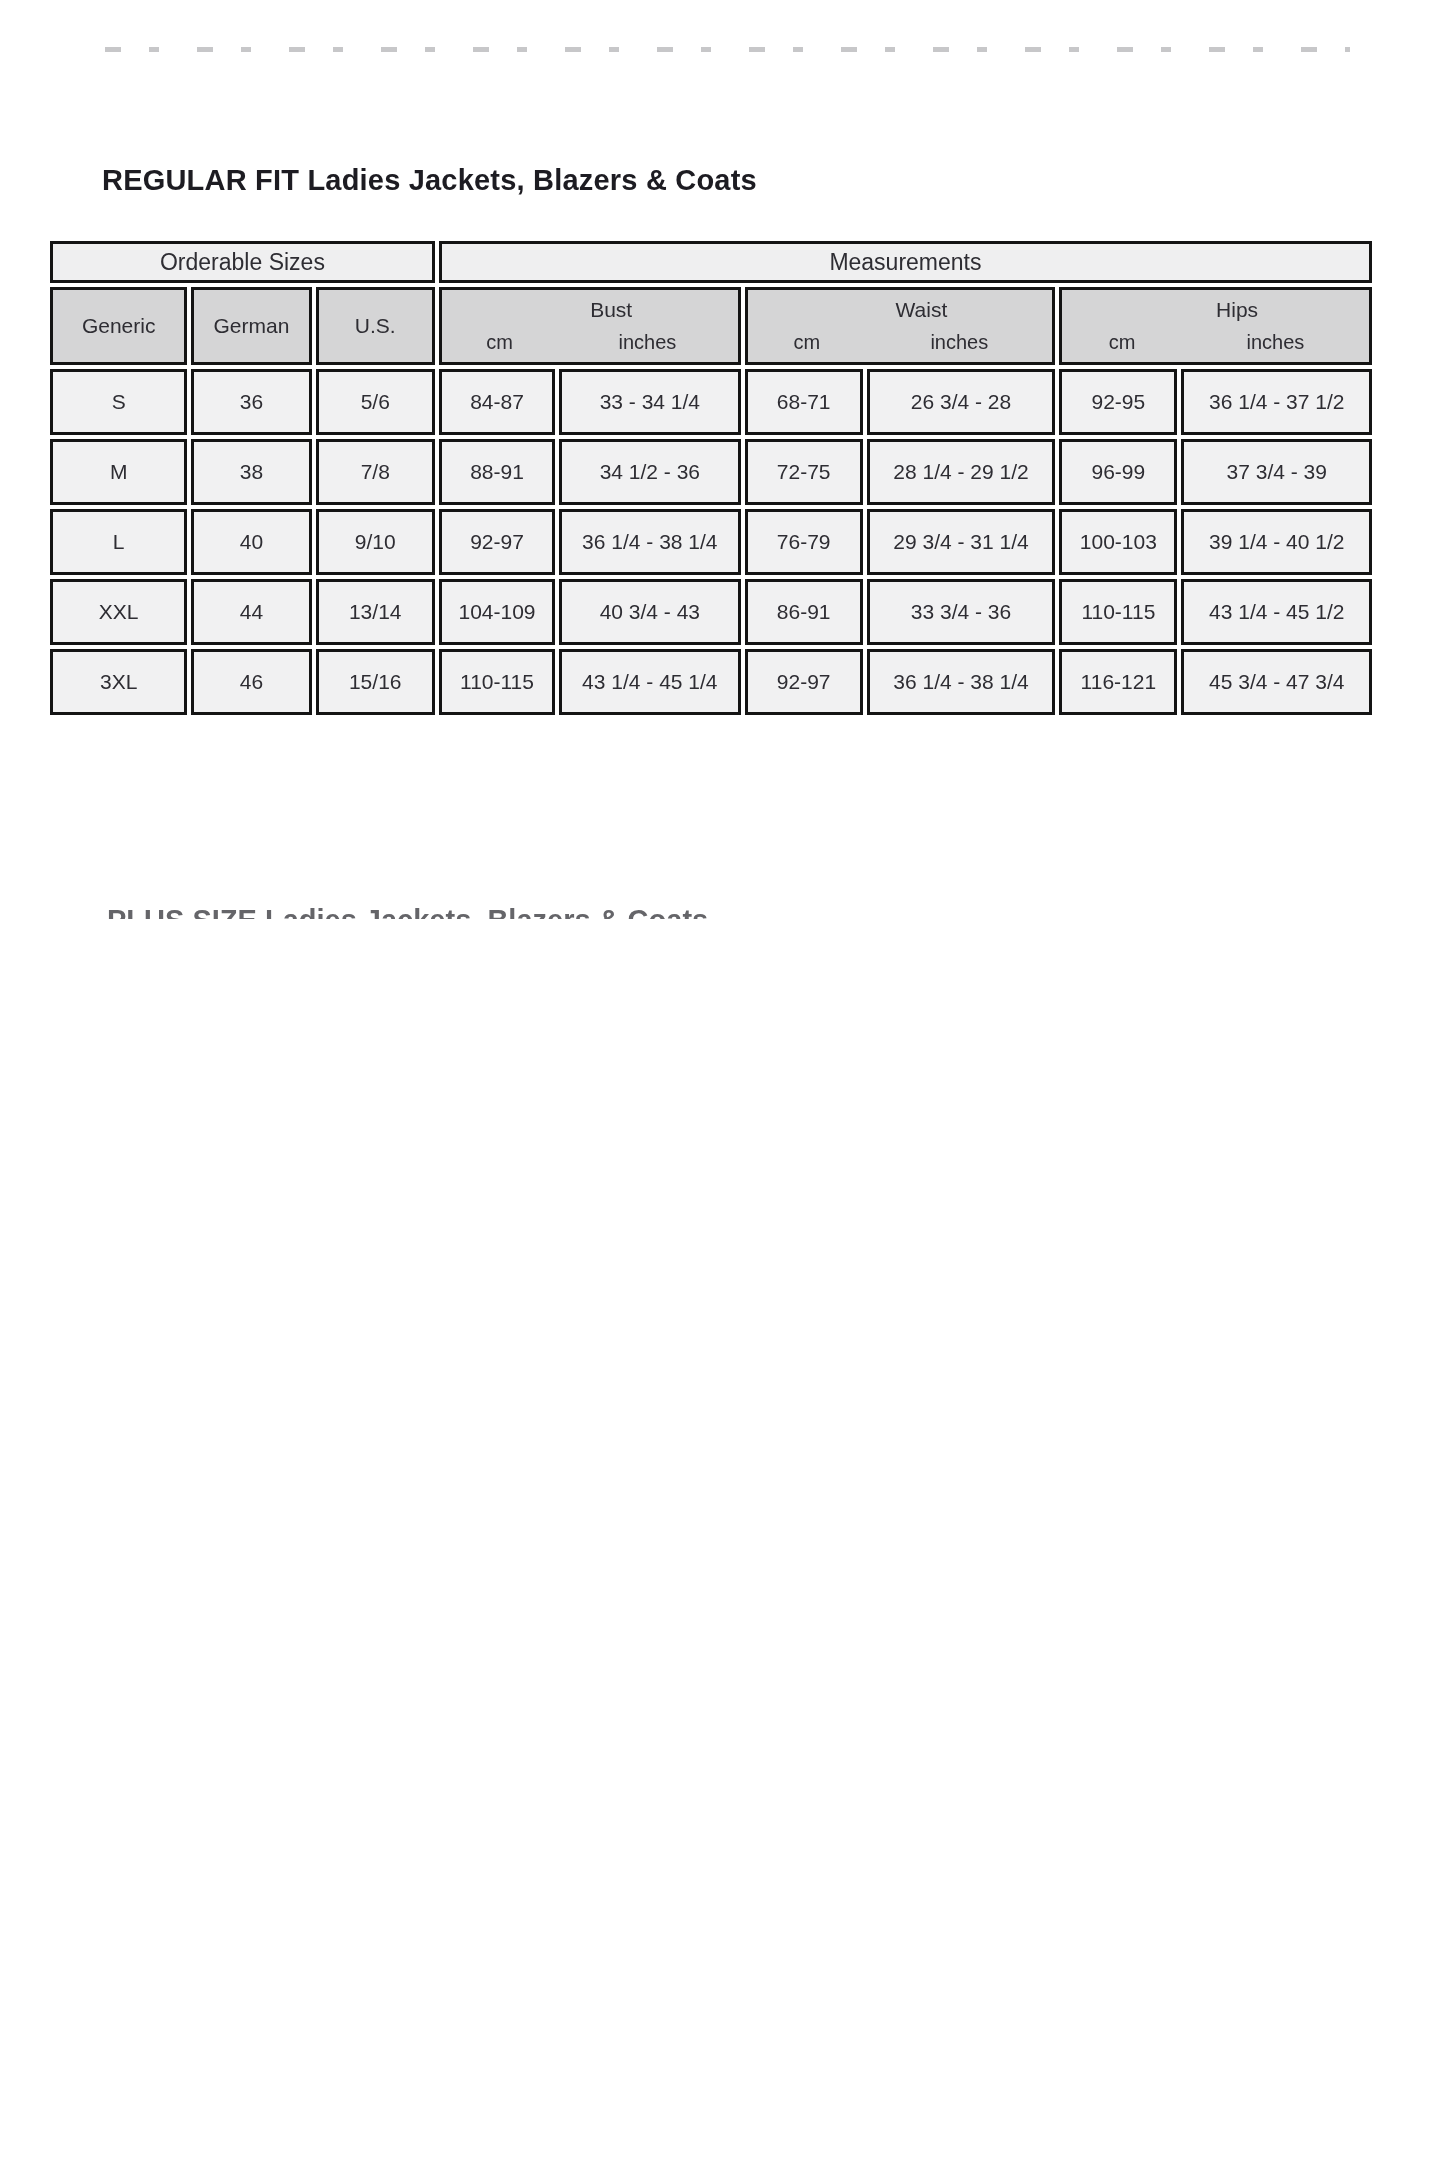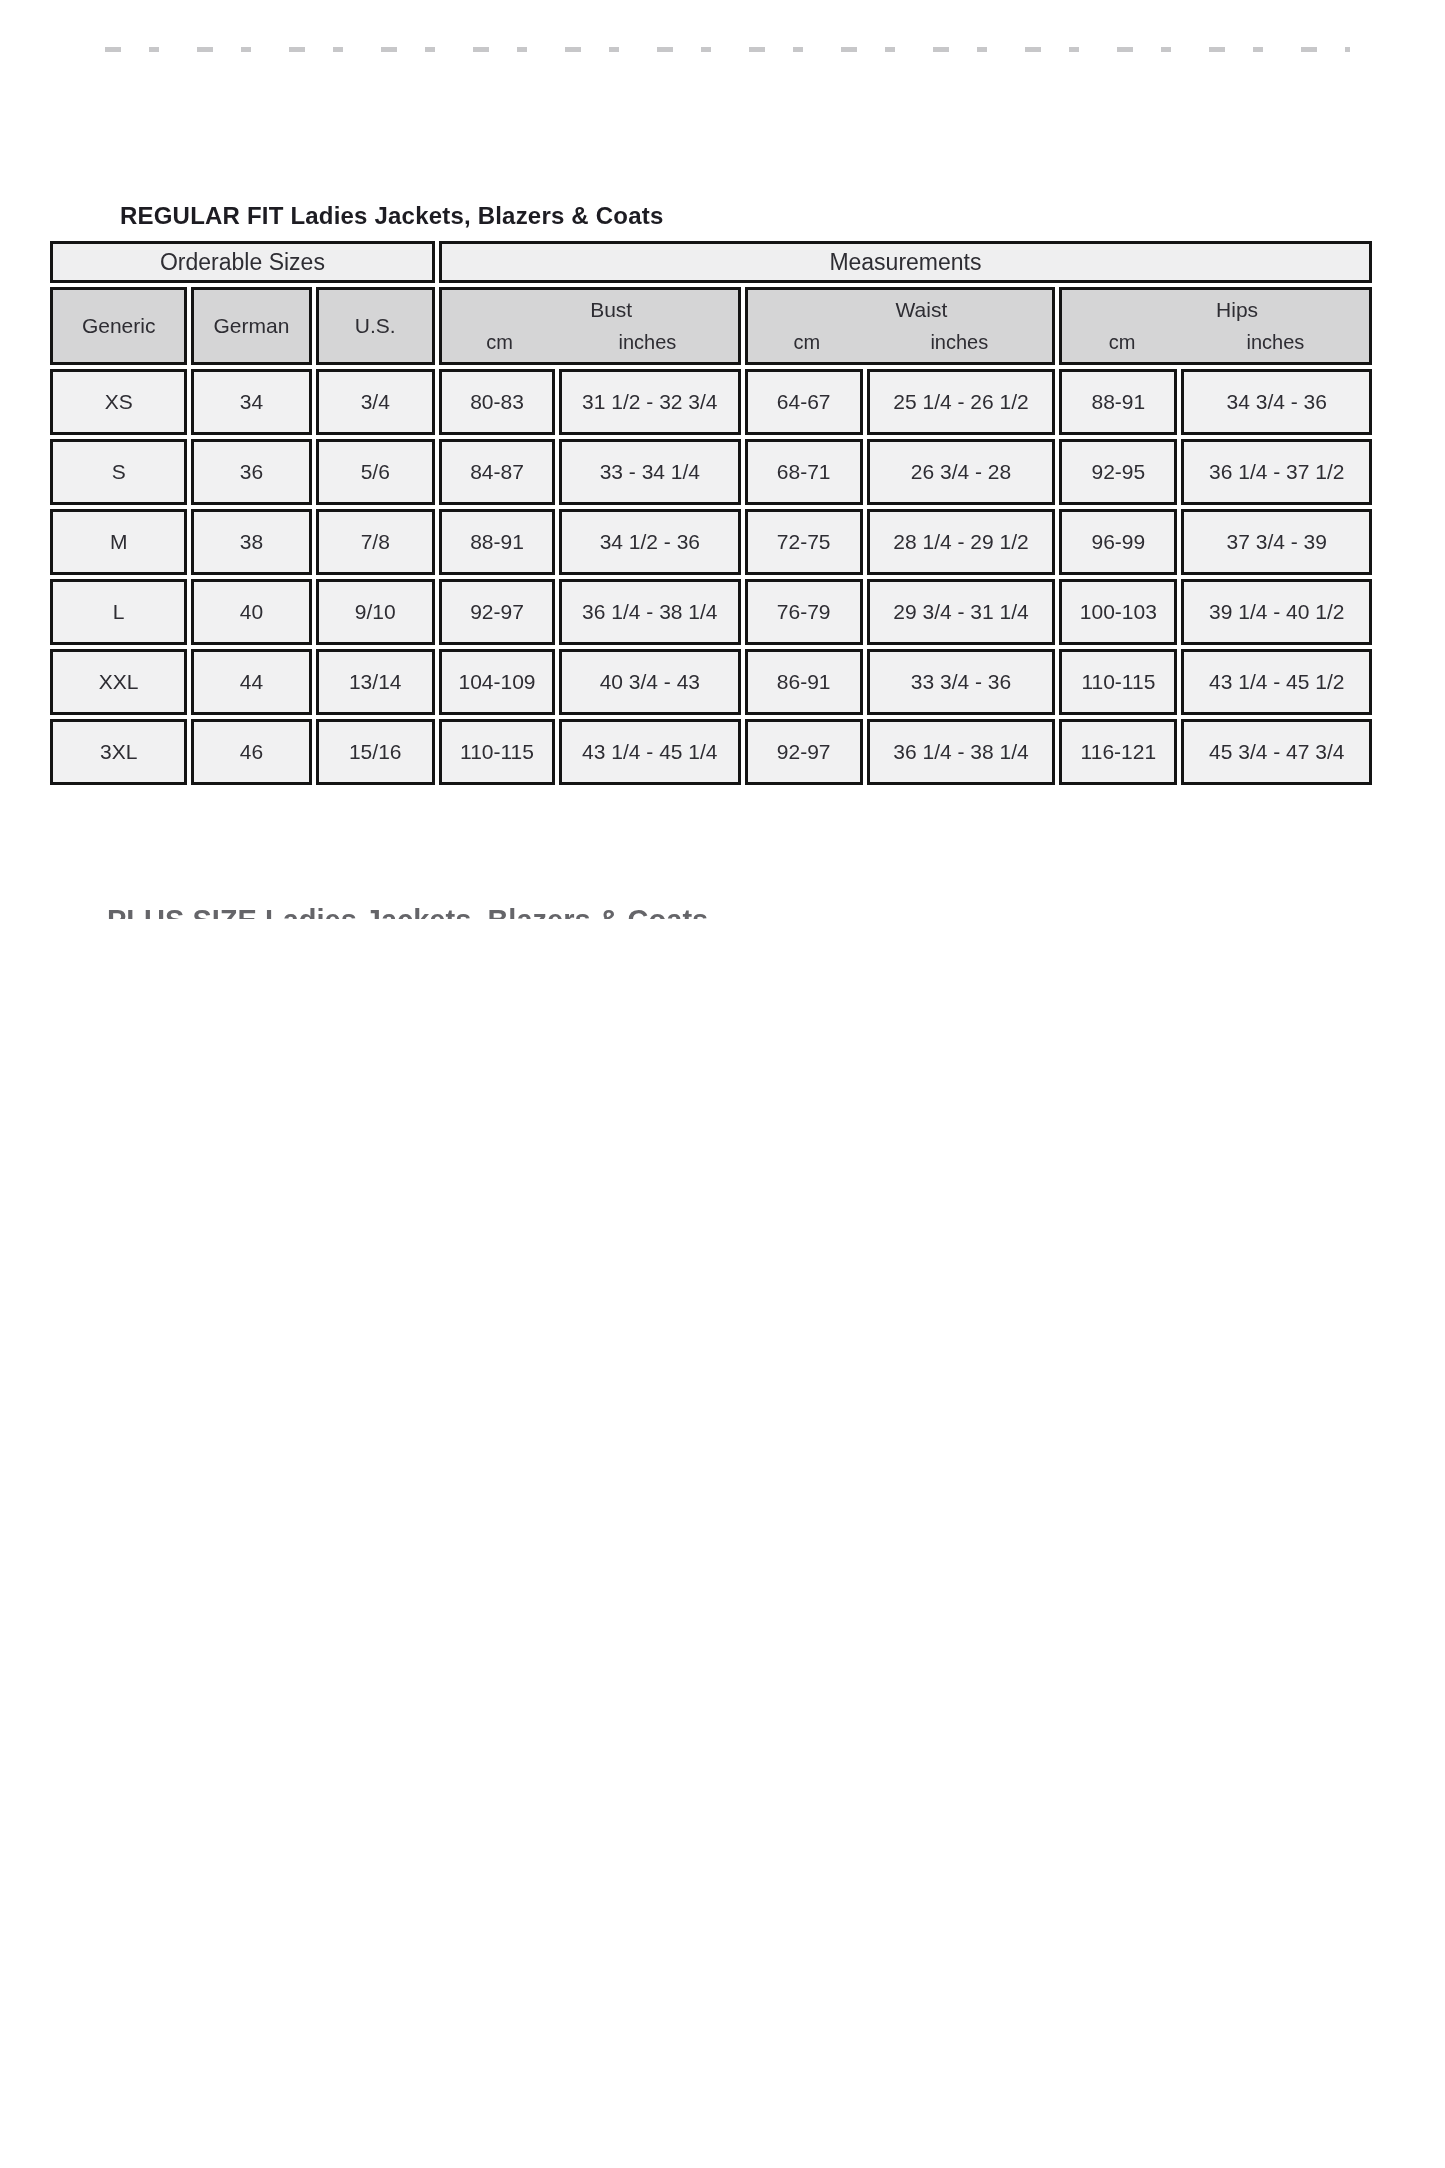--- a/index.html
+++ b/index.html
@@ -25,28 +25,27 @@
       90deg,
       #8f8f93 0px, #8f8f93 16px,
       transparent 16px, transparent 44px,
       #8f8f93 44px, #8f8f93 54px,
       transparent 54px, transparent 92px
     );
   }
 
   .doc-title {
     position: absolute;
-    left: 120px;
+    left: 102px;
     top: 164px;
-    font-size: 24px;
+    font-size: 29px;
     font-weight: bold;
     color: #1d1c22;
     letter-spacing: 0.2px;
     white-space: nowrap;
-    margin-top: 38px;
   }
 
   table.size-table {
     position: absolute;
     left: 46px;
     top: 237px;
     width: 1330px;
     border-collapse: separate;
     border-spacing: 4px;
     table-layout: fixed;
@@ -152,31 +151,20 @@
             <div class="g-label">Hips</div>
             <div class="g-units">
               <span class="u-cm">cm</span>
               <span class="u-inches">inches</span>
             </div>
           </div>
         </td>
       </tr>
 
       <tr class="data-row">
-        <td>XS</td>
-        <td>34</td>
-        <td>3/4</td>
-        <td>80-83</td>
-        <td>31 1/2 - 32 3/4</td>
-        <td>64-67</td>
-        <td>25 1/4 - 26 1/2</td>
-        <td>88-91</td>
-        <td>34 3/4 - 36</td>
-      </tr>
-      <tr class="data-row">
         <td>S</td>
         <td>36</td>
         <td>5/6</td>
         <td>84-87</td>
         <td>33 - 34 1/4</td>
         <td>68-71</td>
         <td>26 3/4 - 28</td>
         <td>92-95</td>
         <td>36 1/4 - 37 1/2</td>
       </tr>

